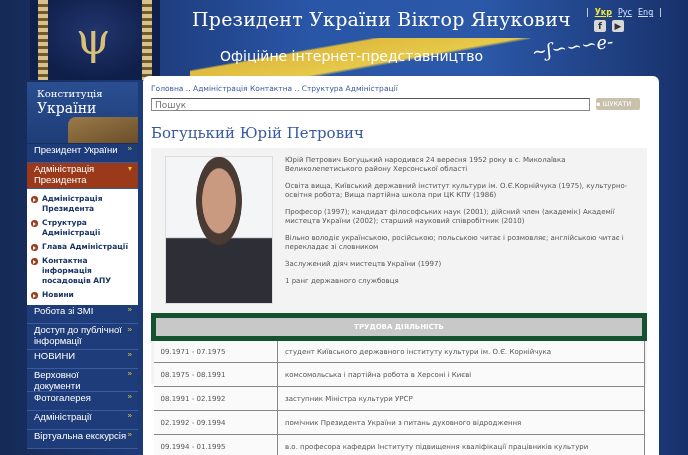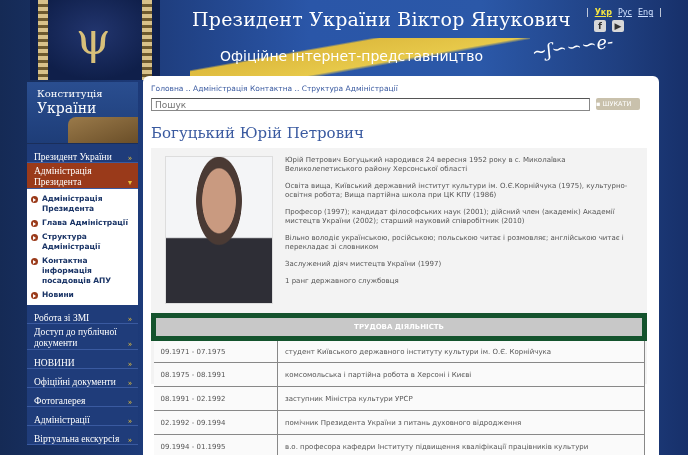--- a/index.html
+++ b/index.html
@@ -16,21 +16,21 @@
 .lang a{color:#cfe0ff;text-decoration:underline}
 .lang a.active{color:#f4e542;font-weight:bold}
 .social{position:absolute;left:594px;top:20px;display:flex;gap:6px}
 .social span{width:12px;height:12px;background:#d8d8d8;border-radius:2px;font-size:9px;line-height:12px;text-align:center;color:#333;font-weight:bold}
 .signature{position:absolute;left:532px;top:36px;width:80px;height:30px;color:#fff;font-family:"DejaVu Serif",serif;font-style:italic;font-size:18px;transform:rotate(-8deg)}
 .sidebar{position:absolute;left:27px;top:82px;width:111px}
 .const{height:62px;background:linear-gradient(180deg,#2a4e90,#1e3d78);position:relative;padding:6px 0 0 10px;color:#fff;font-family:"DejaVu Serif",serif;border-bottom:1px solid #1a2e5a}
 .const .l1{font-size:10px;line-height:12px}
 .const .l2{font-size:14px;line-height:17px}
 .const .book{position:absolute;right:0;bottom:0;width:70px;height:26px;background:linear-gradient(160deg,#9a7a4a,#6a4e28);border-radius:8px 0 0 0}
-.nav-item{display:flex;align-items:flex-end;justify-content:space-between;padding:0 6px 0 7px;background:#1f3c7a;color:#fff;font-family:Liberation Serif, serif;font-size:9.5px;border-bottom:1px solid #3a5aa0;min-height:19px}
+.nav-item{display:flex;align-items:flex-start;justify-content:space-between;padding:0 6px 0 7px;background:#1f3c7a;color:#fff;font-family:Liberation Sans, sans-serif;font-size:9.5px;border-bottom:1px solid #3a5aa0;min-height:19px}
 .nav-item .arr{color:#e8c13a;font-size:8px}
 .nav-item.active{background:#9a3a1a;min-height:26px;line-height:11px}
 .nav-item.tall{min-height:26px;line-height:11px}
 .subnav{background:#fff;padding:3px 0}
 .sub{display:flex;align-items:flex-start;gap:4px;padding:2px 4px;font-size:7.5px;color:#1a3466;font-weight:bold;line-height:10px}
 .sub .dot{flex:0 0 7px;height:7px;border-radius:50%;background:#9a3a1a;margin-top:2px;position:relative}
 .sub .dot:after{content:"";position:absolute;left:2px;top:1.5px;border-left:3px solid #fff;border-top:2px solid transparent;border-bottom:2px solid transparent}
 .main{position:absolute;left:143px;top:76px;width:516px;height:379px;background:#fff;border-radius:6px 6px 0 0}
 .crumbs{position:absolute;left:8px;top:8px;font-size:7.5px;color:#3a5aa0;white-space:nowrap}
 .search{position:absolute;left:8px;top:22px;width:439px;height:13px;border:1px solid #888;border-top-color:#555;font-size:9px;color:#999;padding:0 3px;line-height:11px;font-family:"DejaVu Sans",sans-serif}
@@ -84,49 +84,49 @@
       <span>Адміністрація Президента</span>
       <span class="arr">▾</span>
     </div>
   <div class="subnav">
     <div class="sub">
         <span class="dot"></span>
         <span>Адміністрація Президента</span>
       </div>
     <div class="sub">
         <span class="dot"></span>
-        <span>Глава Адміністрації</span>
+        <span>Структура Адміністрації</span>
       </div>
     <div class="sub">
         <span class="dot"></span>
-        <span>Структура Адміністрації</span>
+        <span>Глава Адміністрації</span>
       </div>
     <div class="sub">
         <span class="dot"></span>
         <span>Контактна інформація посадовців АПУ</span>
       </div>
     <div class="sub">
         <span class="dot"></span>
         <span>Новини</span>
       </div>
   </div>
   <div class="nav-item">
       <span>Робота зі ЗМІ</span>
       <span class="arr">»</span>
     </div>
   <div class="nav-item tall">
-      <span>Доступ до публічної документи</span>
+      <span>Доступ до публічної інформації</span>
       <span class="arr">»</span>
     </div>
   <div class="nav-item">
       <span>НОВИНИ</span>
       <span class="arr">»</span>
     </div>
   <div class="nav-item">
-      <span>Офіційні документи</span>
+      <span>Верховної документи</span>
       <span class="arr">»</span>
     </div>
   <div class="nav-item">
       <span>Фотогалерея</span>
       <span class="arr">»</span>
     </div>
   <div class="nav-item">
       <span>Адміністрації</span>
       <span class="arr">»</span>
     </div>

